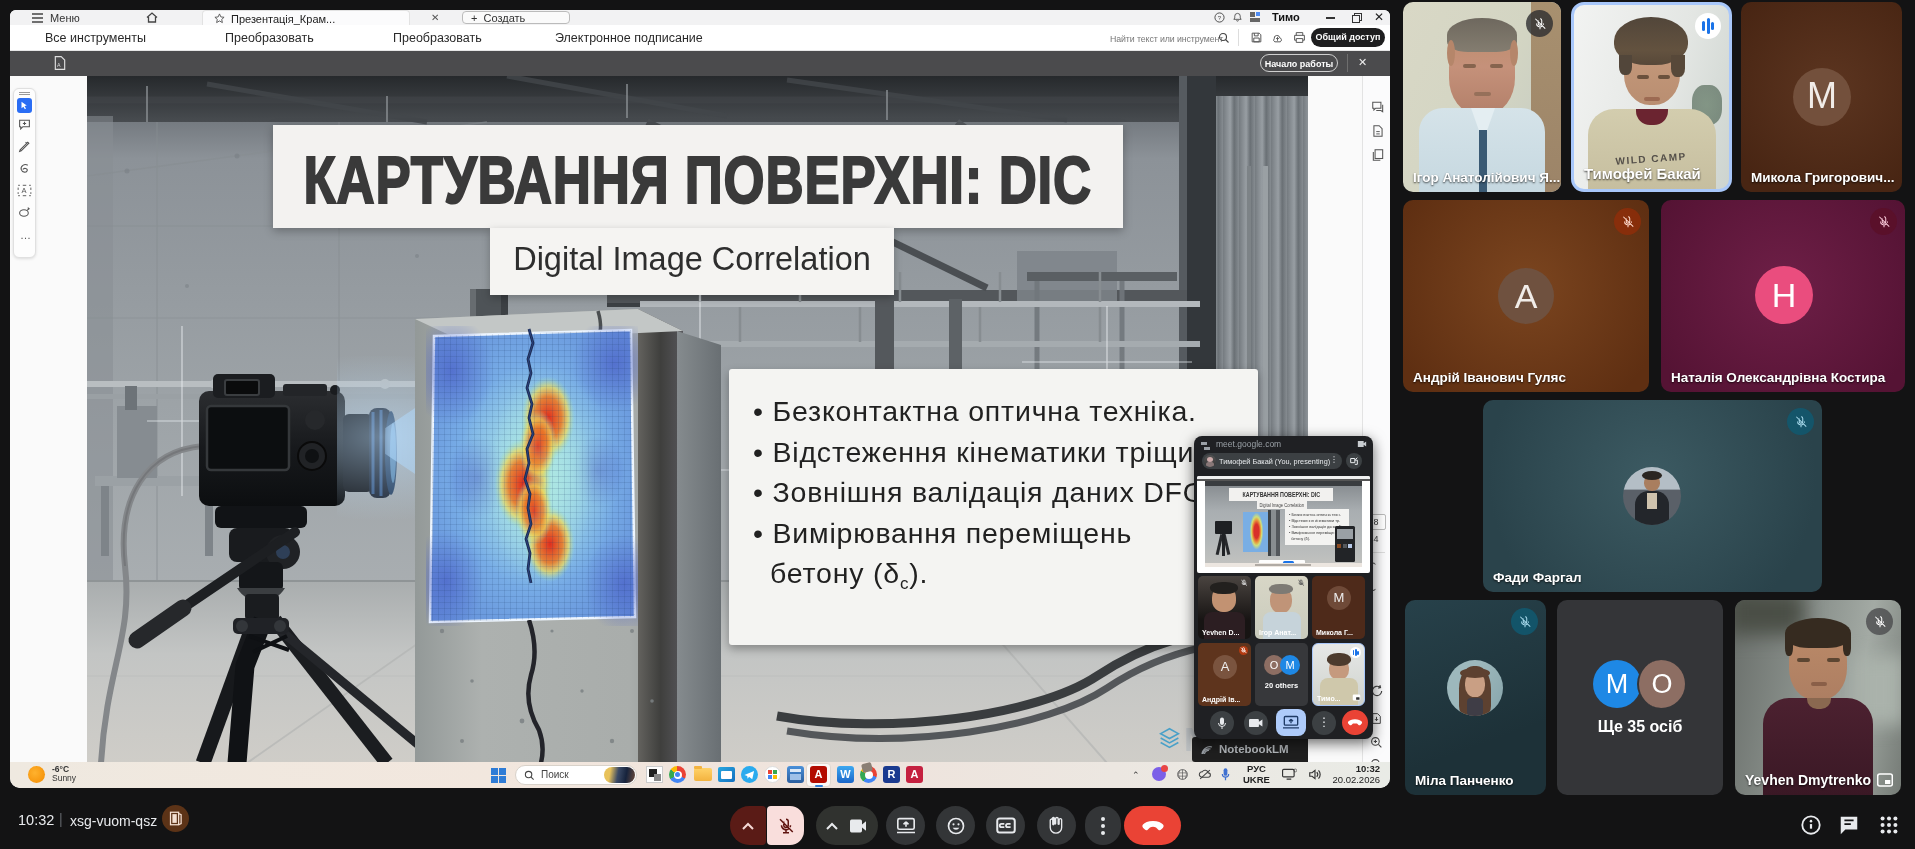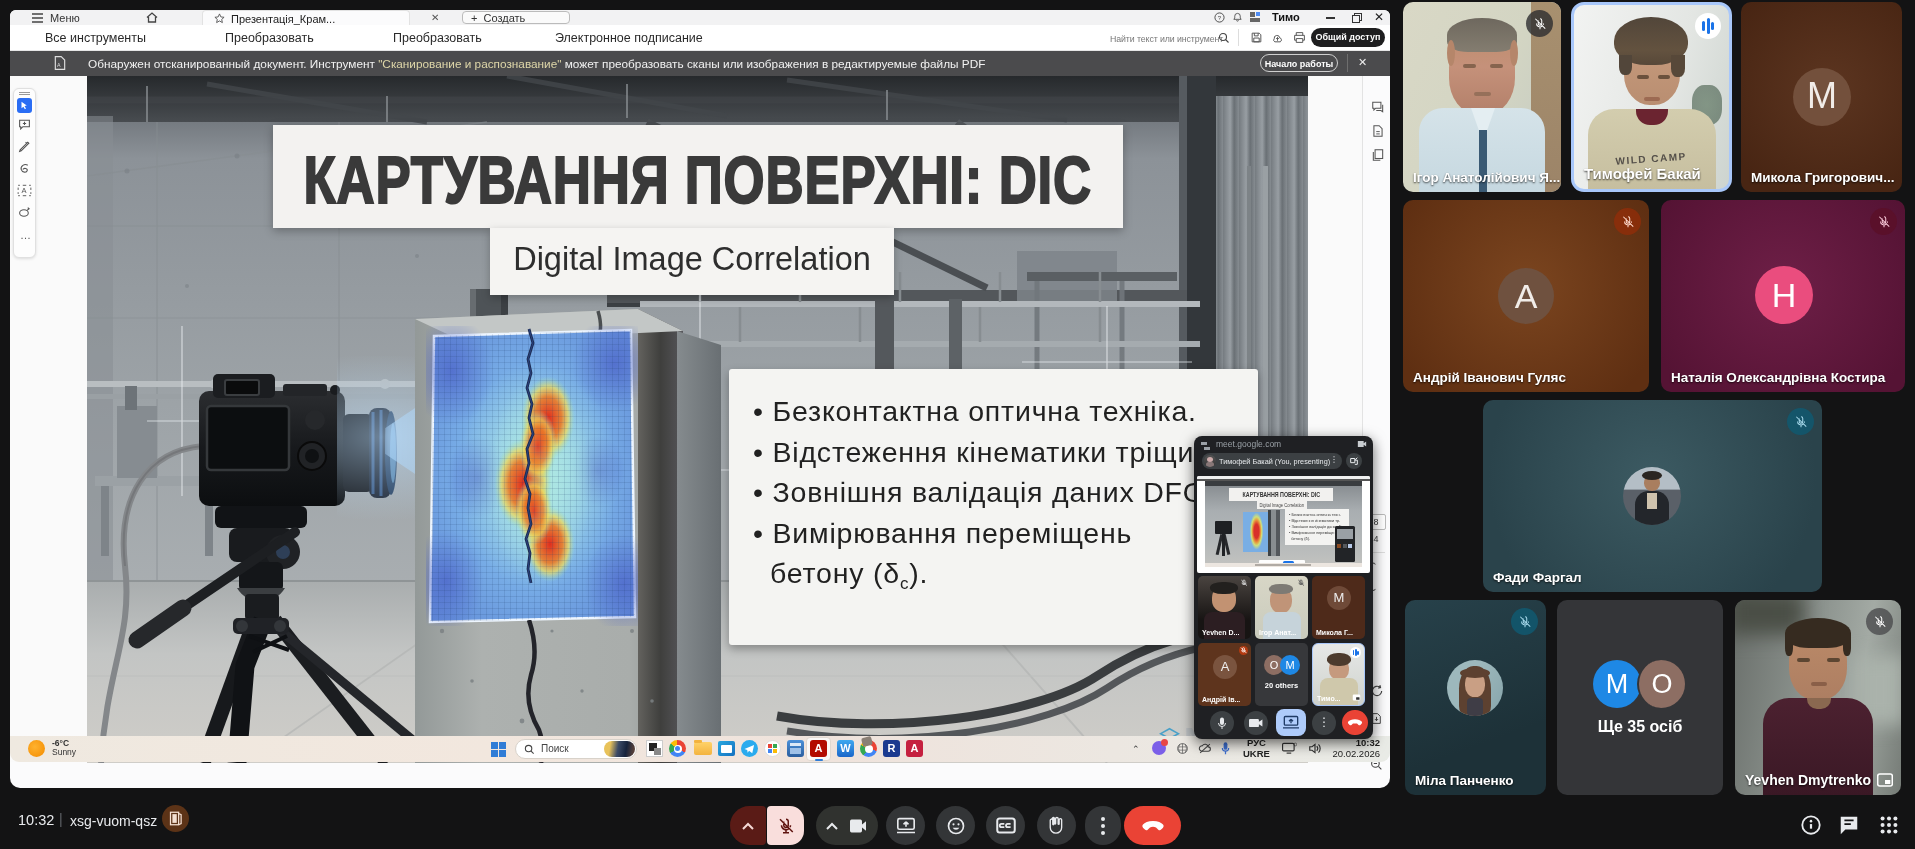--- a/index.html
+++ b/index.html
@@ -7,21 +7,21 @@
 #stage{position:relative;width:1915px;height:849px;background:#131314;}
 
 #screen{position:absolute;left:10px;top:10px;width:1380px;height:778px;background:#fbfbfc;border-radius:6px 6px 10px 10px;overflow:hidden;}
 #titlebar{position:absolute;left:0;top:0;width:1380px;height:15px;background:#f2f2f3;color:#222;}
 #menubar{position:absolute;left:0;top:15px;width:1380px;height:26px;background:#ffffff;border-bottom:1px solid #e6e6e6;}
 #notifbar{position:absolute;left:0;top:41px;width:1380px;height:25px;background:#4b4b4d;color:#fff;}
 #docarea{position:absolute;left:0;top:66px;width:1380px;height:686px;background:#fafafa;}
 #page{position:absolute;left:77px;top:66px;width:1221px;height:687px;background:#a7abae;overflow:hidden;}
 #lefttool{position:absolute;left:3px;top:78px;width:23px;height:170px;background:#fdfdfd;border:1px solid #e0e0e0;border-radius:6px;box-shadow:0 1px 3px rgba(0,0,0,.12);}
 #rightbar{position:absolute;left:1352px;top:66px;width:28px;height:686px;background:#fbfbfc;border-left:1px solid #e3e3e3;}
-#taskbar{position:absolute;left:0;top:726px;width:1380px;height:26px;background:linear-gradient(90deg,#efe9e0,#f2e7de 35%,#efe3dc 60%,#e9ebe6);border-radius:0 0 9px 9px;}
+#taskbar{position:absolute;left:0;top:752px;width:1380px;height:26px;background:linear-gradient(90deg,#efe9e0,#f2e7de 35%,#efe3dc 60%,#e9ebe6);border-radius:0 0 9px 9px;}
 
 .tile{position:absolute;border-radius:10px;overflow:hidden;background:#222;}
 .tname{position:absolute;left:10px;bottom:7px;color:#fff;font-size:13.5px;font-weight:bold;text-shadow:0 1px 2px rgba(0,0,0,.75);white-space:nowrap;}
 .mute{position:absolute;top:8px;right:8px;width:27px;height:27px;border-radius:50%;display:flex;align-items:center;justify-content:center;}
 
 #bbar{position:absolute;left:0;top:795px;width:1915px;height:54px;background:#131314;color:#e8eaed;}
 .cbtn{position:absolute;top:11px;height:39px;border-radius:20px;background:#333537;display:flex;align-items:center;justify-content:center;}
 </style></head>
 <body>
 <div id="stage">
@@ -85,21 +85,20 @@
  <svg class="abs" style="left:1283px;top:6px" width="13" height="13" viewBox="0 0 24 24">
           <path d="M6 8V3h12v5M6 17H3V8h18v9h-3M6 14h12v7H6z" fill="none" stroke="#555" stroke-width="1.8"></path>
         </svg>
  <div class="abs" style="left:1301px;top:3px;width:74px;height:19px;background:#1e1e1f;border-radius:10px;color:#fff;font-size:9px;font-weight:bold;text-align:center;line-height:19px;white-space:nowrap">Общий доступ</div>
 </div>
 <div id="notifbar">
  <svg class="abs" style="left:44px;top:5px" width="12" height="14" viewBox="0 0 20 24">
           <path d="M2 1h10l6 6v16H2z" fill="none" stroke="#ddd" stroke-width="2"></path>
           <text x="5" y="18" font-size="9" fill="#ddd">A</text>
         </svg>
- <span class="abs" style="left:78px;top:6px;font-size:11.8px;color:#f2f2f2">Обнаружен отсканированный документ. Инструмент <span style="color:#ded6a8">"Сканирование и распознавание"</span> может преобразовать сканы или изображения в редактируемые файлы PDF</span>
  <div class="abs" style="left:1250px;top:3px;width:78px;height:18px;border:1px solid #cfcfcf;border-radius:10px;color:#fff;font-size:9px;font-weight:bold;text-align:center;line-height:18px;white-space:nowrap">Начало работы</div>
  <div class="abs" style="left:1337px;top:3px;width:1px;height:18px;background:#6e6e6e"></div>
  <span class="abs" style="left:1348px;top:5px;font-size:11px;color:#eee">✕</span>
 </div>
 <div id="docarea"></div>
 <div id="page">
  <svg class="abs" style="left:0;top:0" width="1221" height="687" viewBox="0 0 1221 687">
   <defs>
    <linearGradient id="wall" x1="0" y1="0" x2="0" y2="1">
     <stop offset="0" stop-color="#585d63"></stop>

